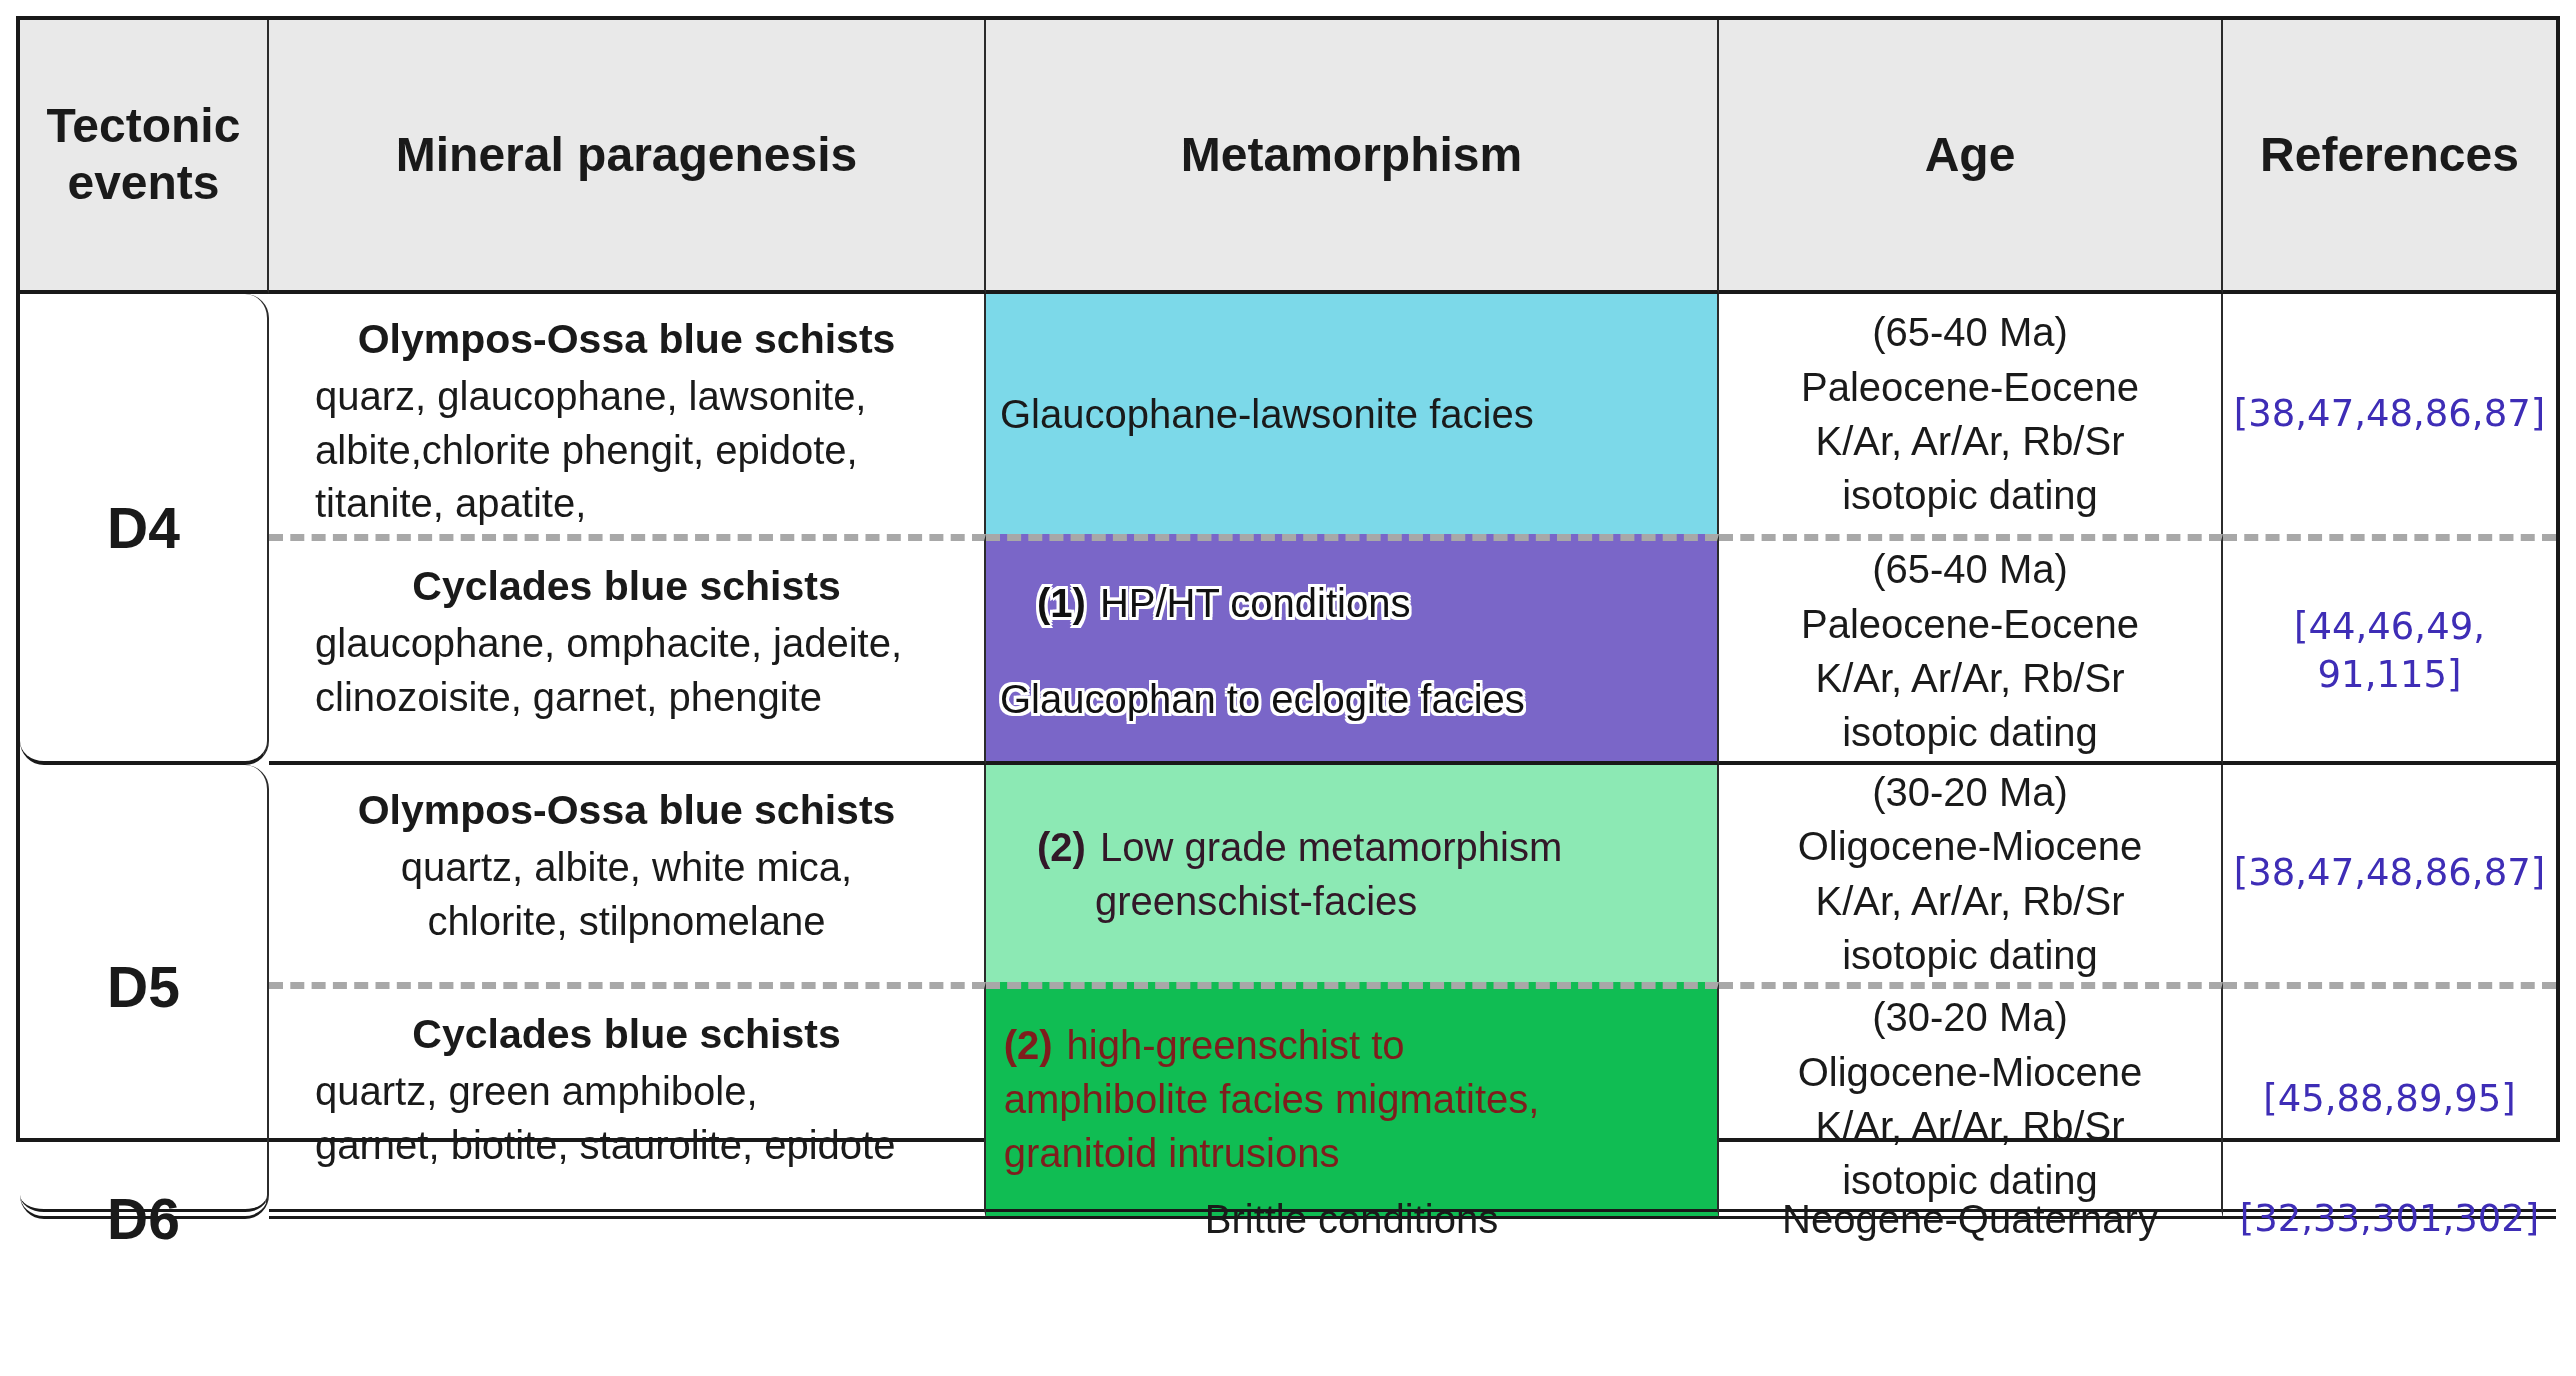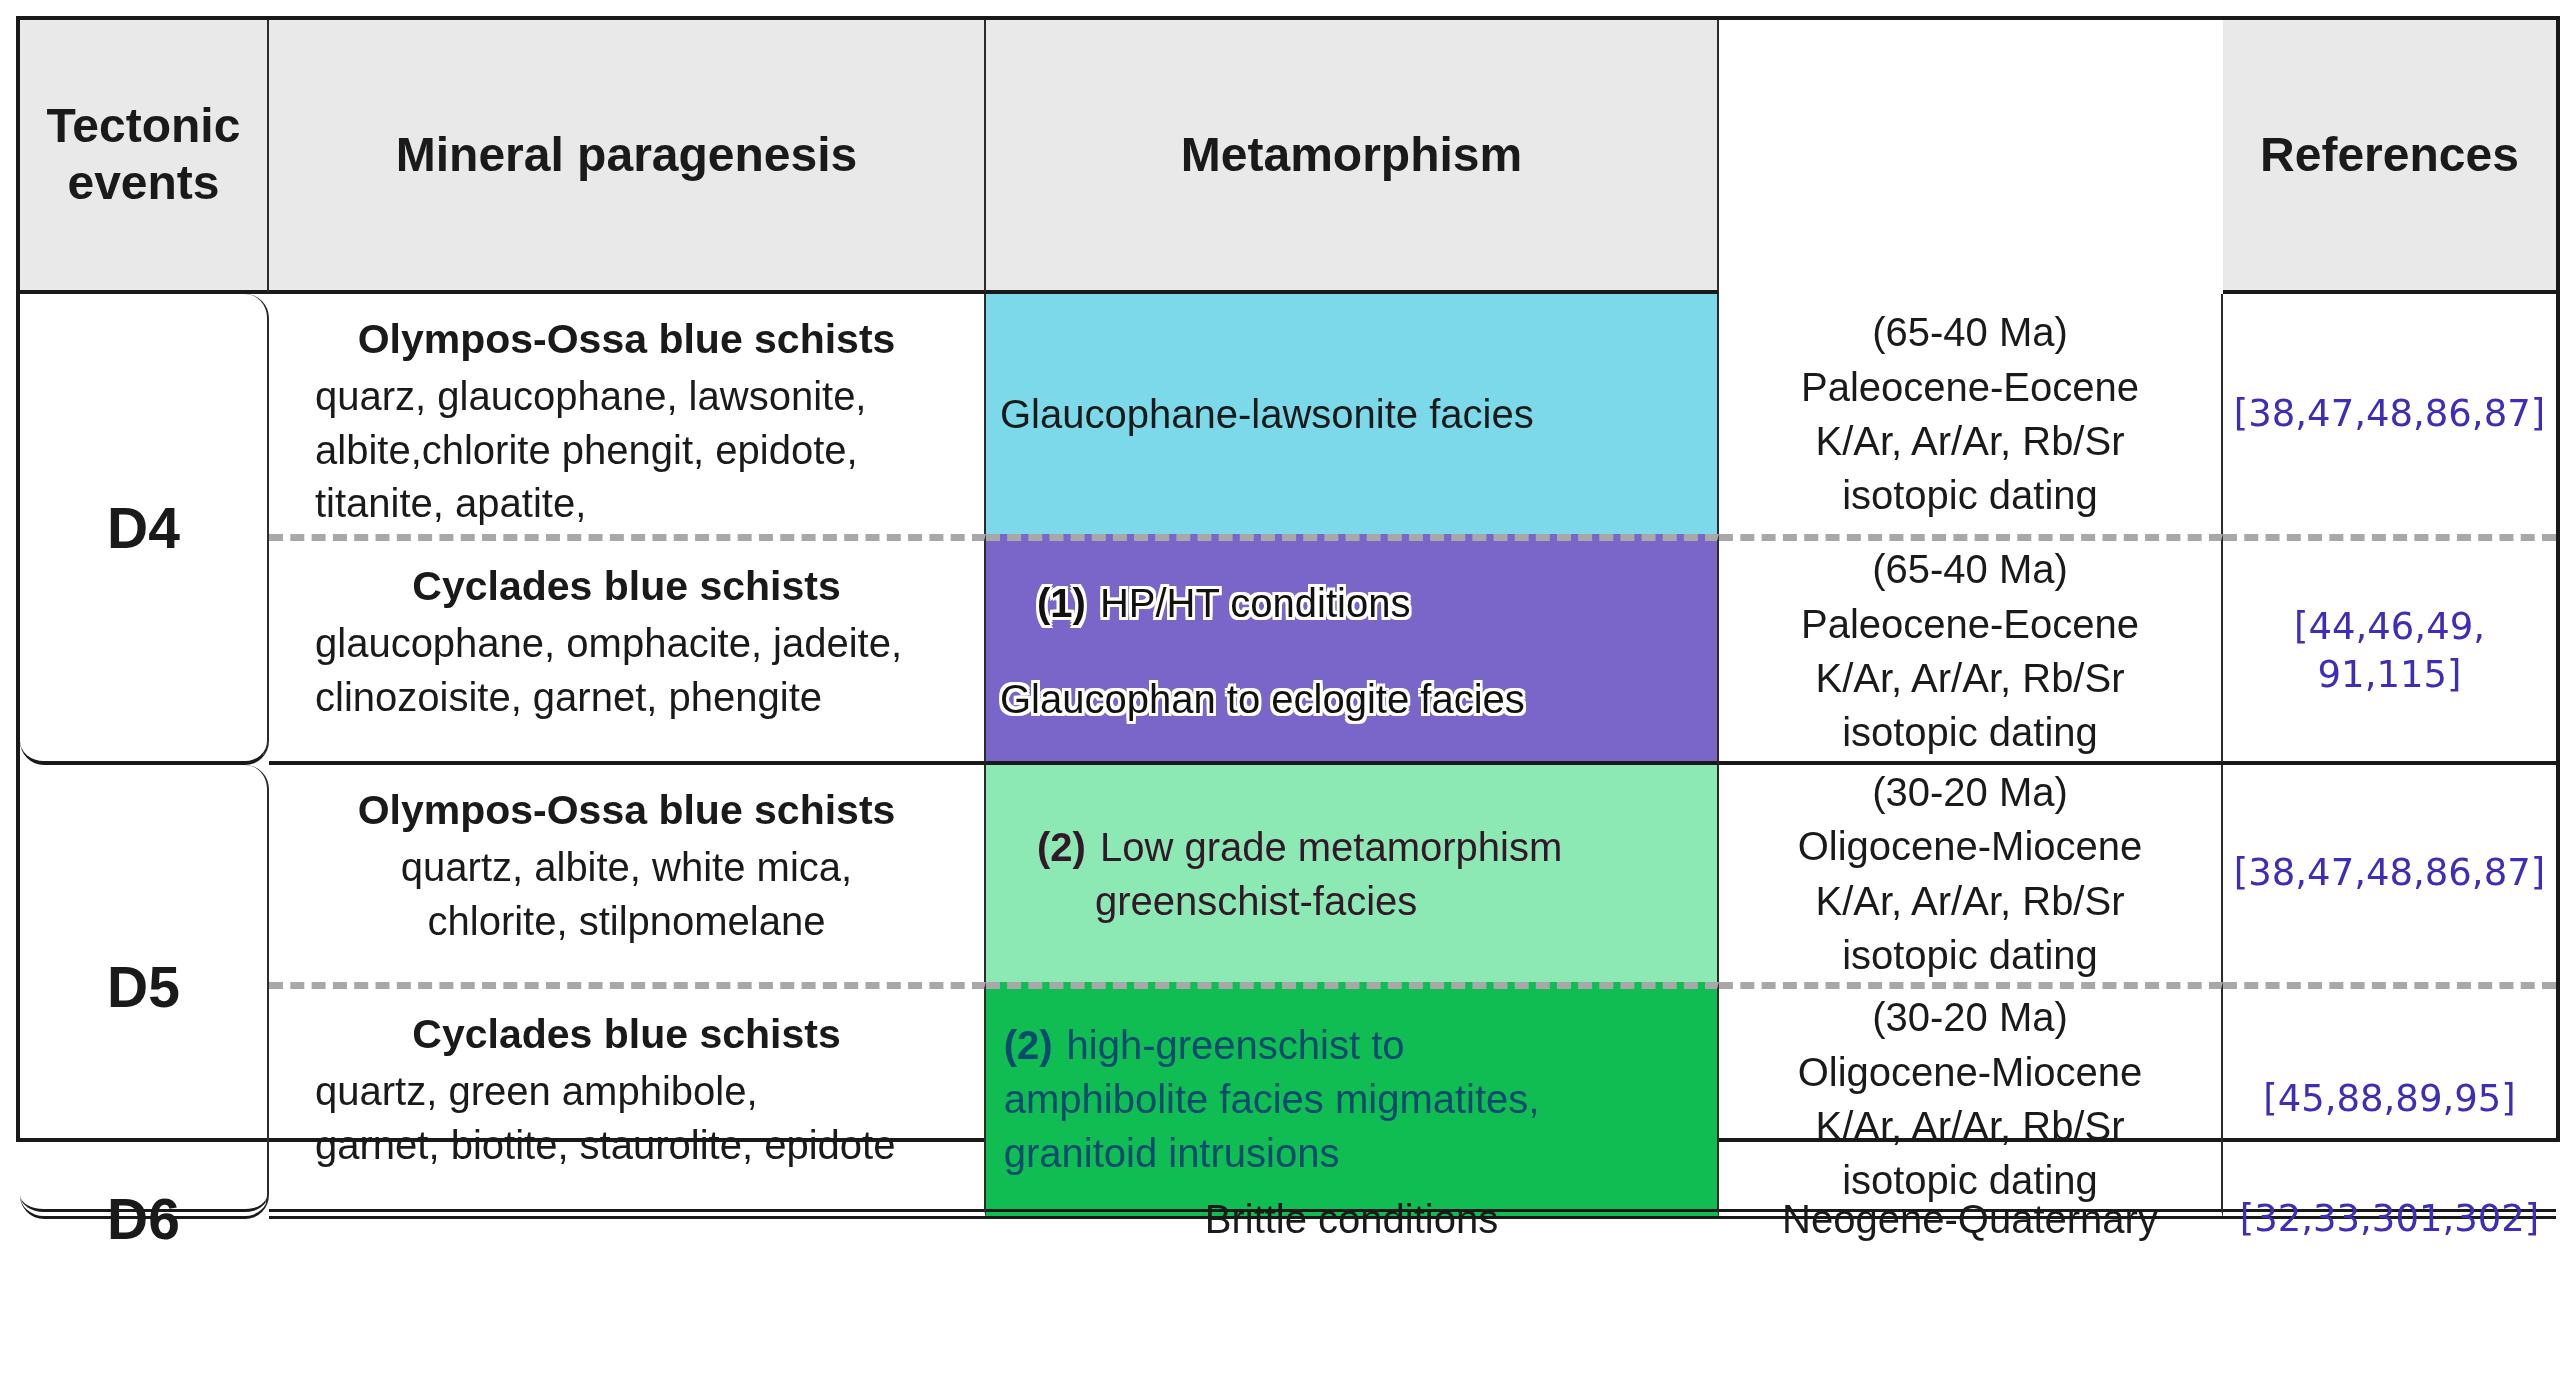--- a/index.html
+++ b/index.html
@@ -32,21 +32,21 @@
   .paragen .line{padding-left:46px;}
   .paragen.centered .line{padding-left:0;text-align:center;}
 
   
   .met{justify-content:center;font-size:40px;line-height:1.35;padding-left:14px;}
   .met .num{font-weight:bold;margin-right:14px;}
   .met .ind1{margin-left:37px;}
   .met .ind2{margin-left:95px;}
   .met .gap-b{margin-bottom:10.6px;}
   .met .gap-big{margin-bottom:42px;}
-  .met.dg{padding-left:17.7px;color:#0c4a6e;}
+  .met.dg{padding-left:17.7px;color:#7f1d1d;}
   .met.lg{color:#321828;}
   .outline{color:#111111;
     text-shadow:-2.7px -2.7px 0 #fff,2.7px -2.7px 0 #fff,-2.7px 2.7px 0 #fff,2.7px 2.7px 0 #fff,
                 0 -2.7px 0 #fff,0 2.7px 0 #fff,-2.7px 0 0 #fff,2.7px 0 0 #fff;}
 
   
   .age{align-items:center;justify-content:center;text-align:right;
        font-size:40px;line-height:1.36;}
 
   
@@ -71,20 +71,23 @@
 <div class="tbl">
 
   <div class="cell head r1 c1 vr hbh">
     <div>Tectonic events</div>
   </div>
   <div class="cell head r1 c2 vr hbh">
     <div>Mineral paragenesis</div>
   </div>
   <div class="cell head r1 c3 vr hbh">
     <div>Metamorphism</div>
+  </div>
+  <div class="cell head r1 c4 vr hbh">
+    <div>Age</div>
   </div>
   <div class="cell head r1 c5 hbh">
     <div>References</div>
   </div>
 
   <div class="cell evt span-d4 vr hb-solid">
     <div>D4</div>
   </div>
 
   <div class="cell paragen r2 c2 vr">

